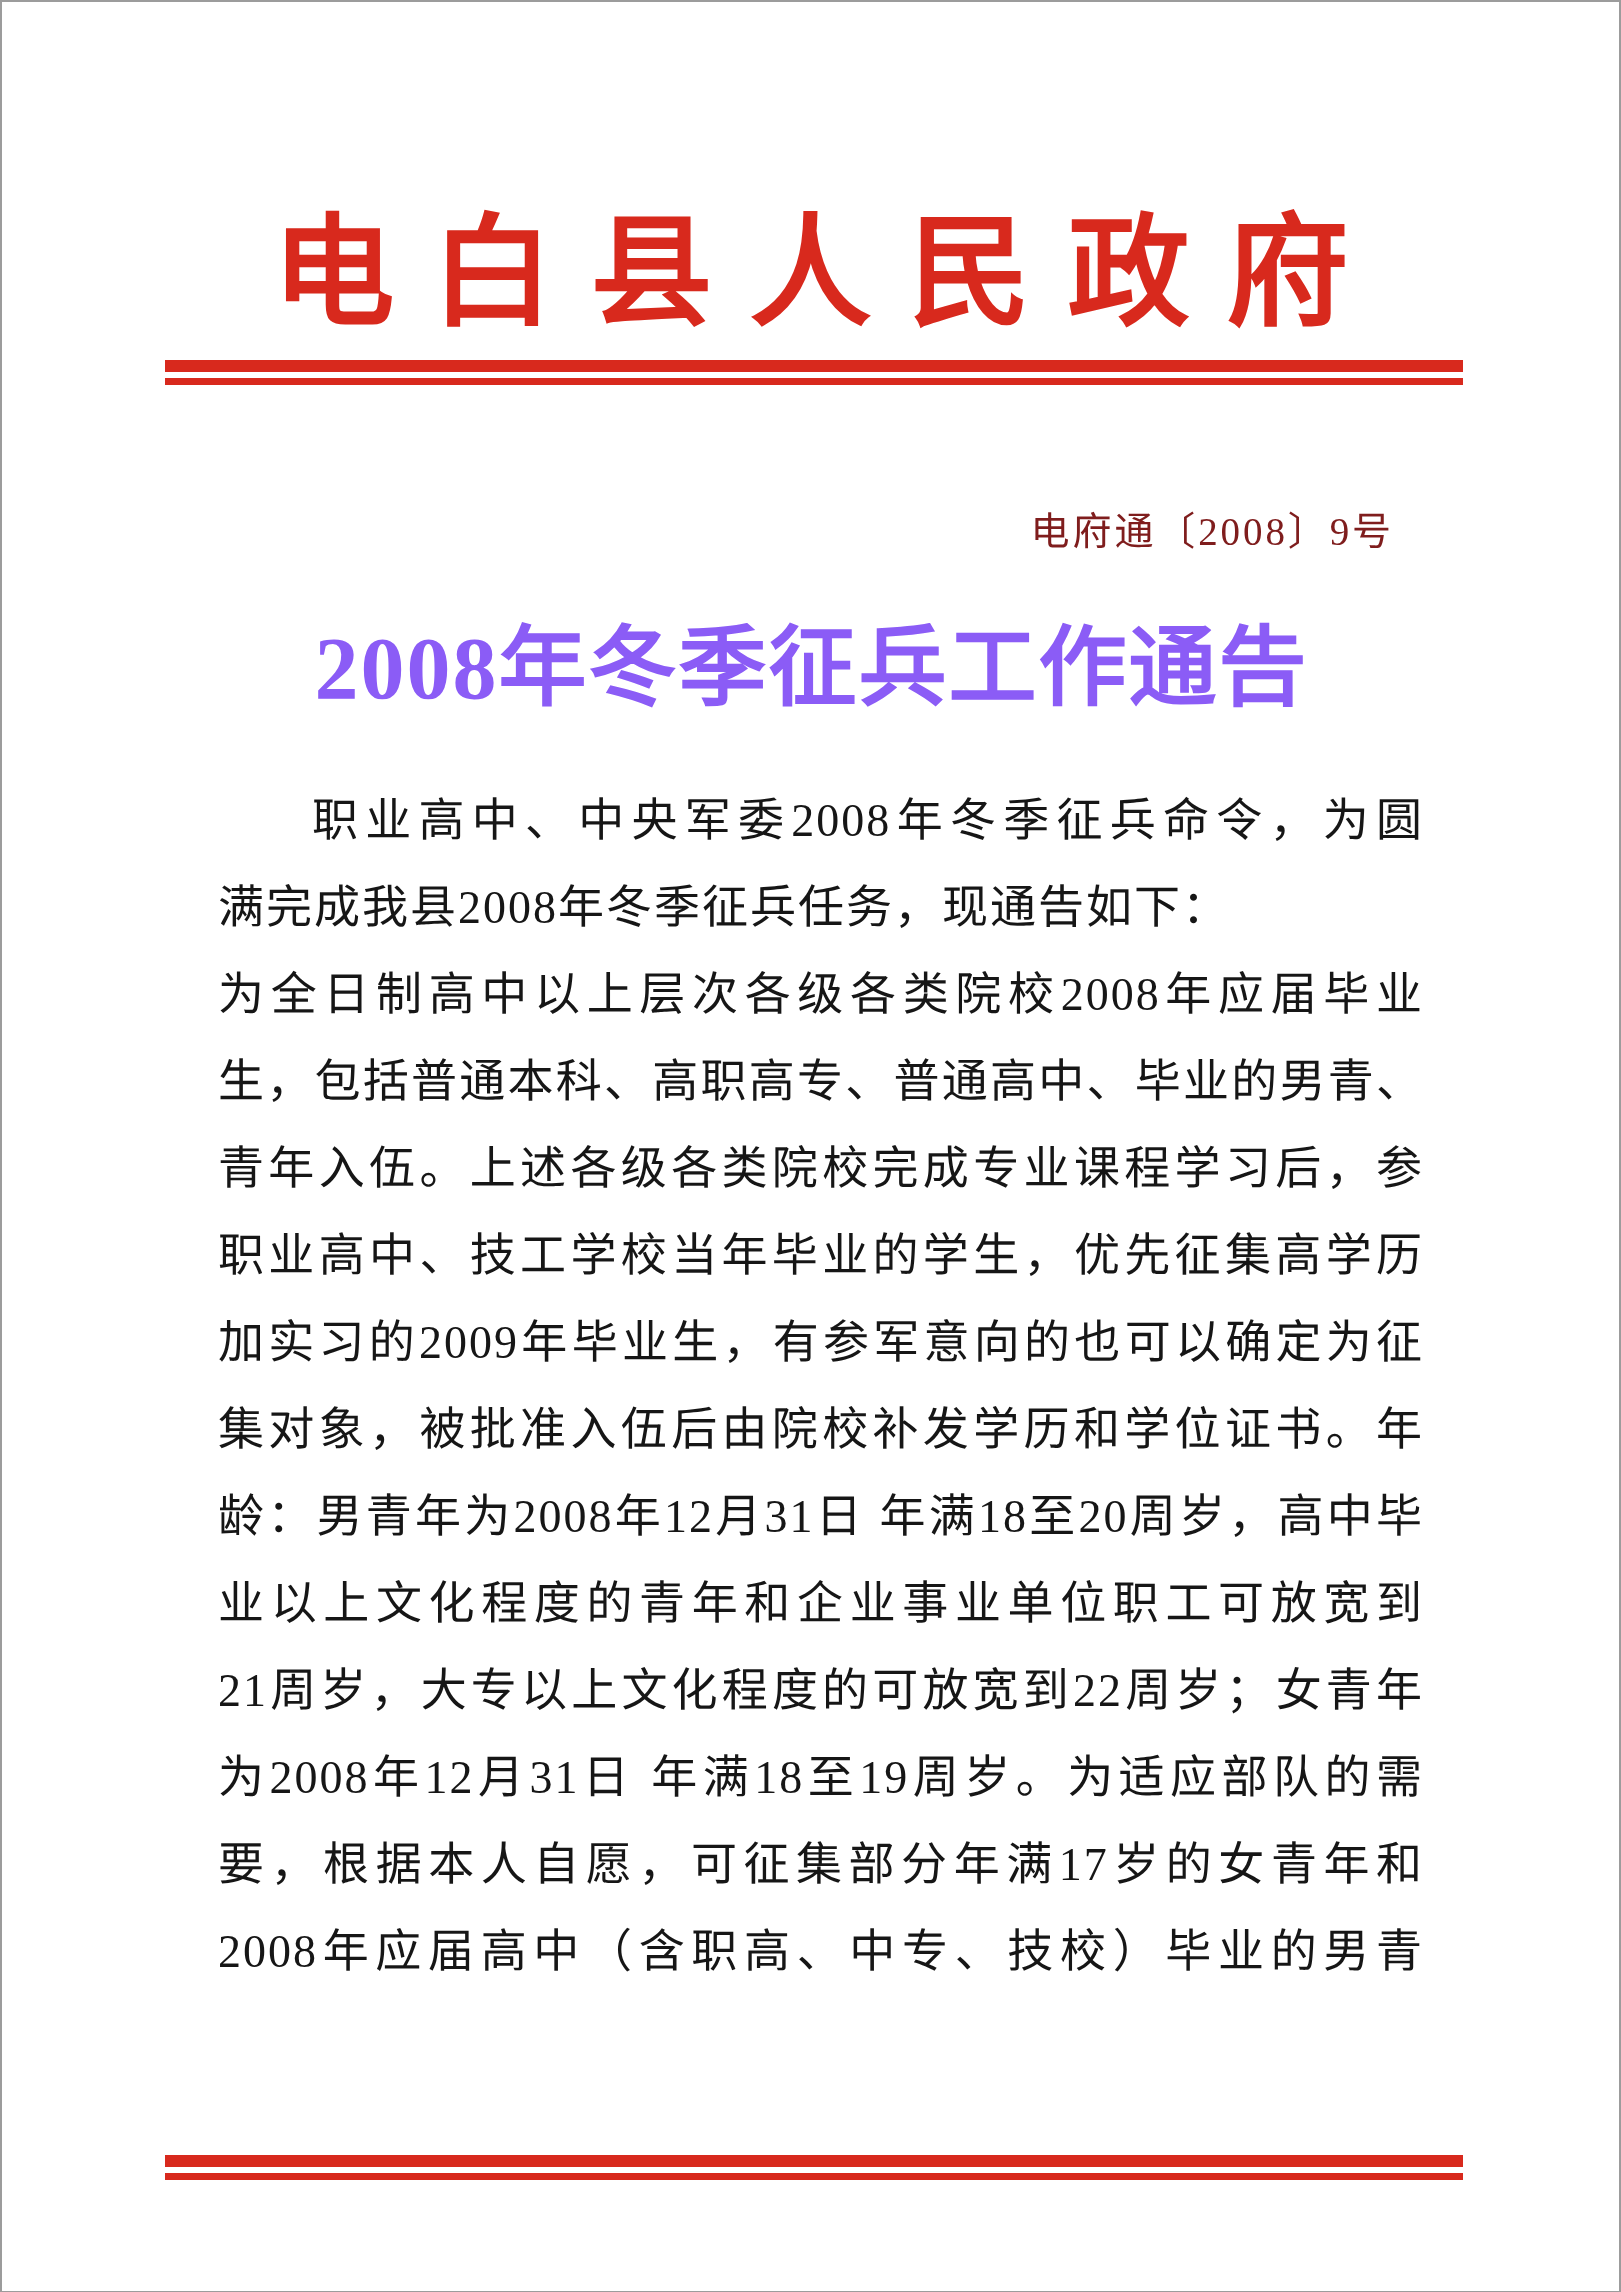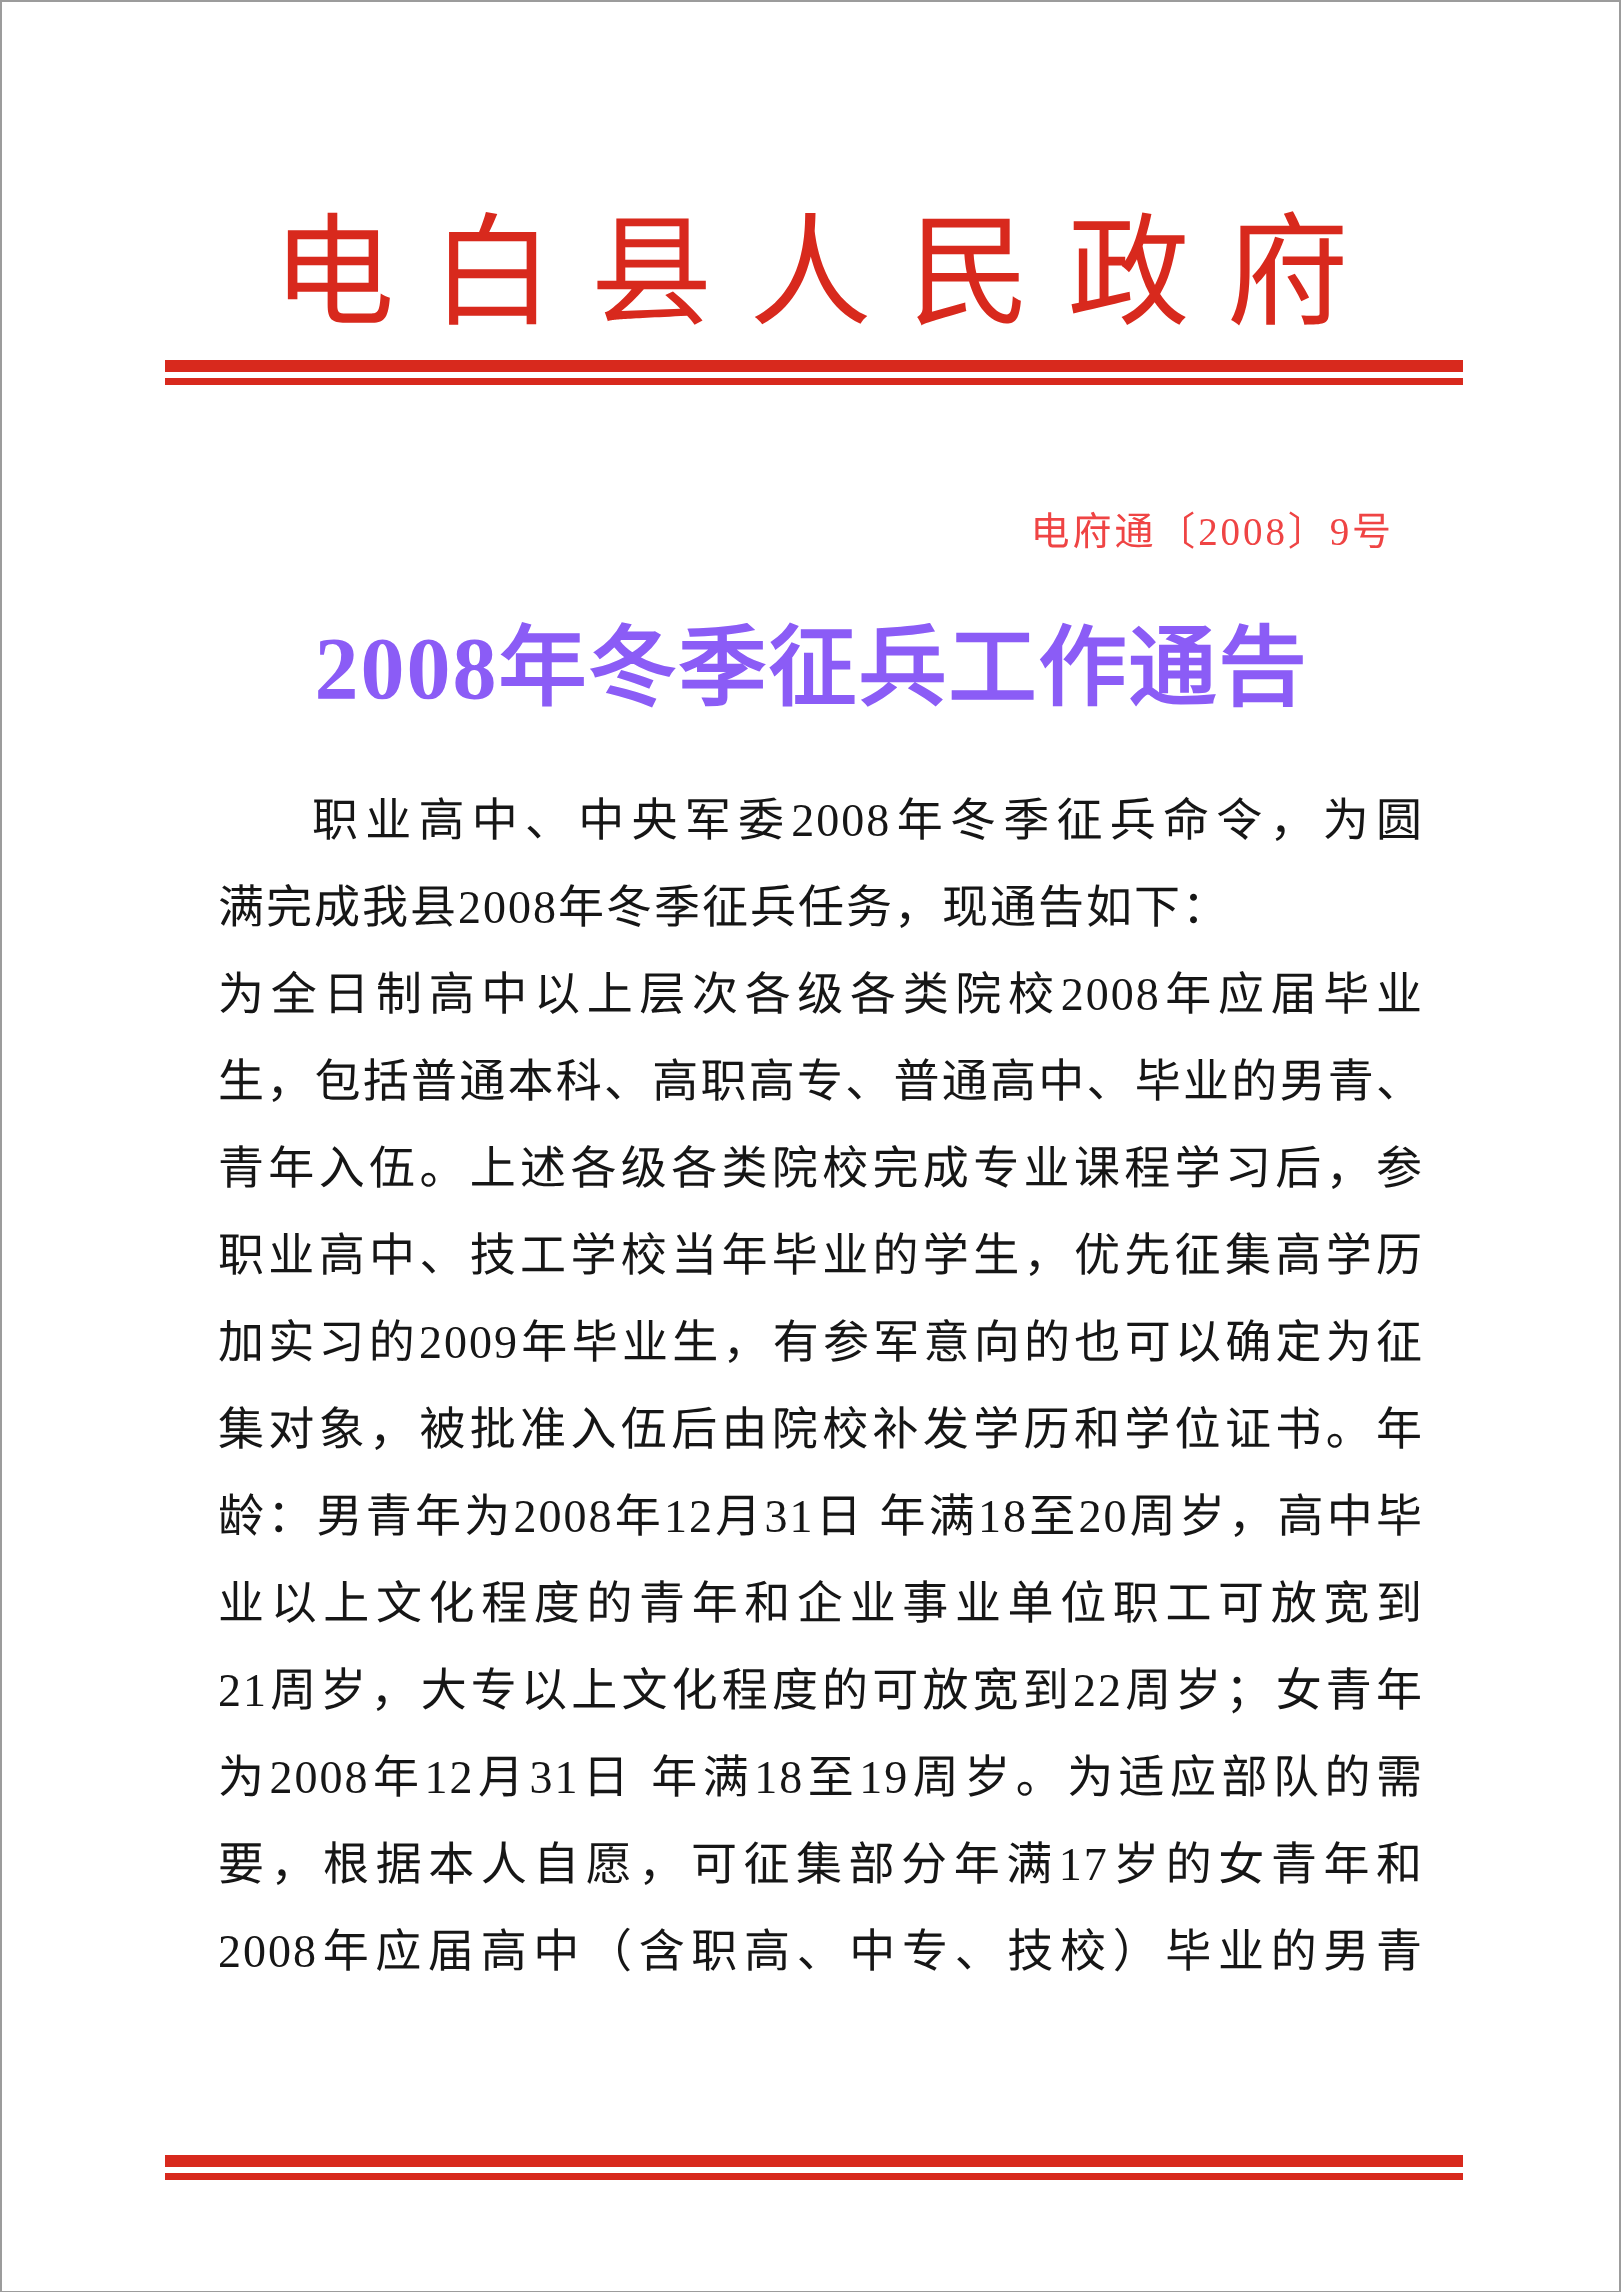--- a/index.html
+++ b/index.html
@@ -21,21 +21,21 @@
   }
   
   .agency {
     position: absolute;
     top: 198px;
     left: 0;
     width: 100%;
     text-align: center;
     font-size: 122px;
     line-height: 147px;
-    font-weight: normal;
+    font-weight: bold;
     color: #d8291d;
     letter-spacing: 37px;
     text-indent: 37px;
     white-space: nowrap;
   }
   
   .rule {
     position: absolute;
     left: 163px;
     width: 1298px;
@@ -47,21 +47,21 @@
   .rule .thin  { height: 7.8px;  background: #d8291d; }
 
   
   .doc-number {
     position: absolute;
     top: 502px;
     right: 225px;
     font-size: 39px;
     line-height: 55px;
     letter-spacing: 2.9px;
-    color: #ef4444;
+    color: #7f1d1d;
     white-space: nowrap;
   }
   
   .notice-title {
     position: absolute;
     top: 616px;
     left: 0;
     width: 100%;
     text-align: center;
     font-size: 88px;

